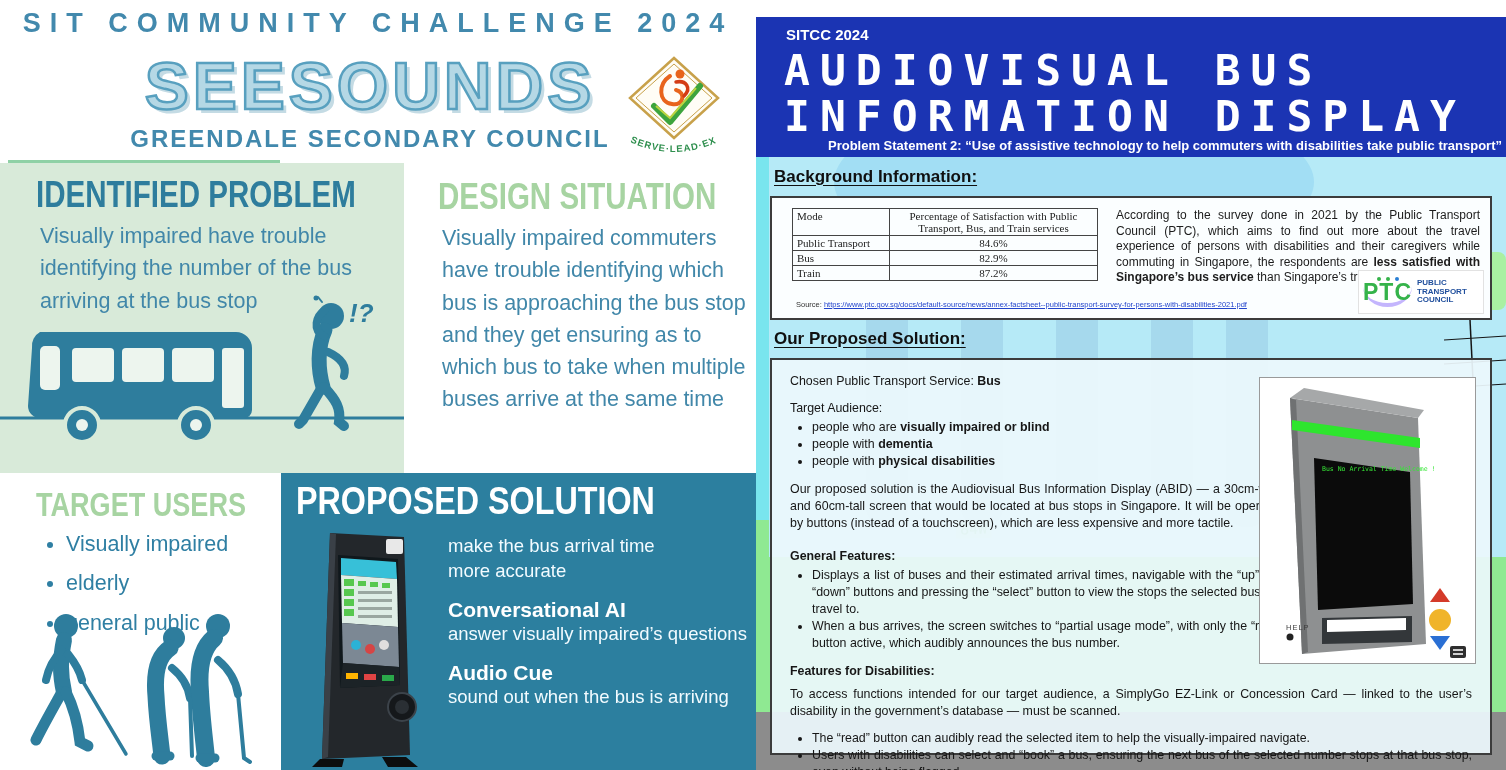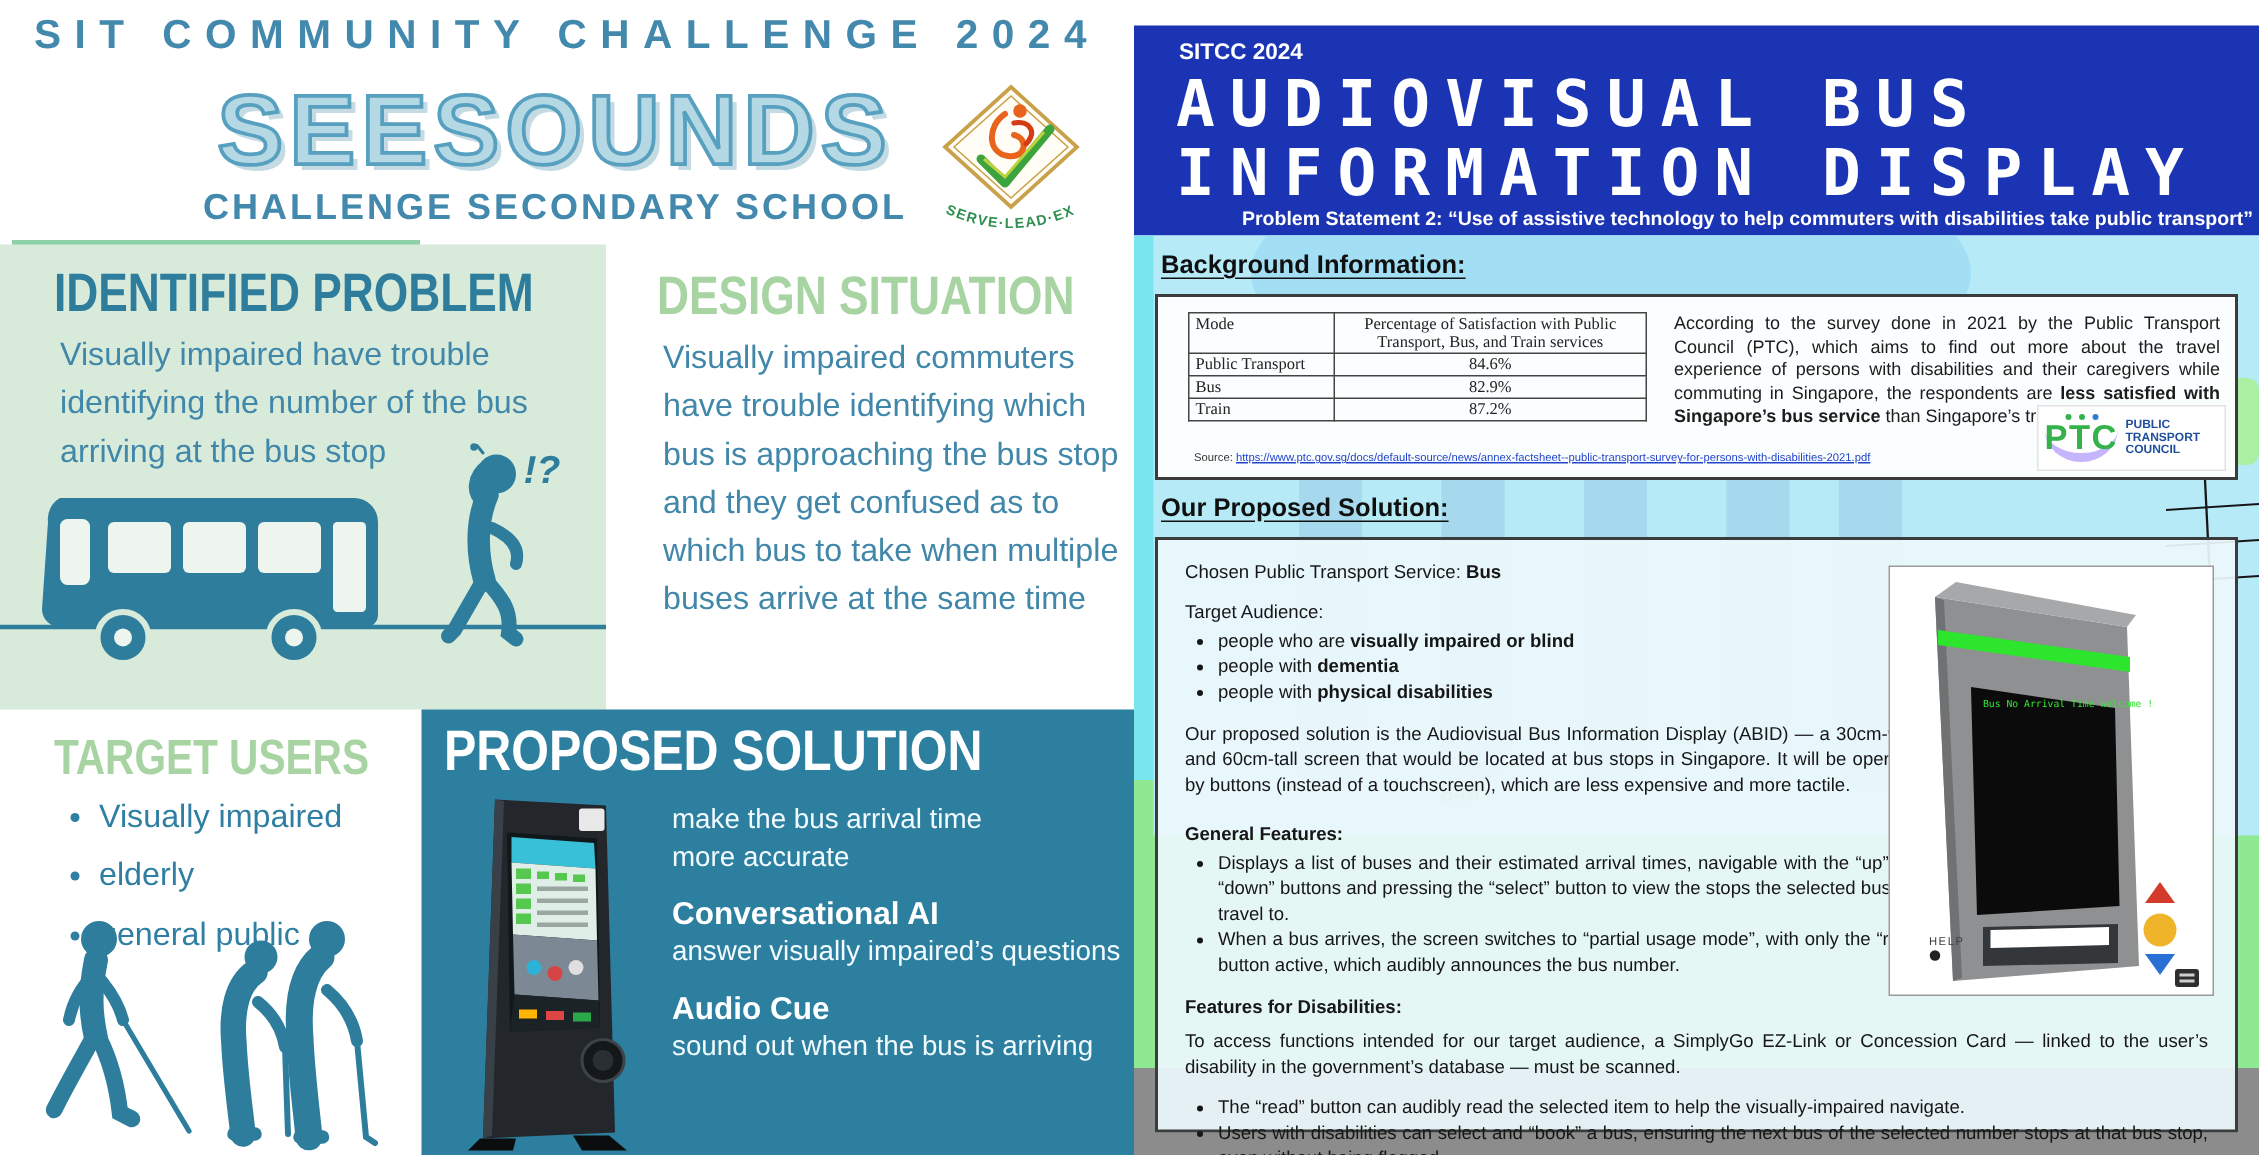--- a/index.html
+++ b/index.html
@@ -58,21 +58,21 @@
   .bg-table td,.bg-table th{border:1px solid #444;padding:1px 4px;vertical-align:top;}
   .bg-table th{font-weight:400;}
   .bg-table .mode-h{width:88px;text-align:left;}
   .bg-table .val{text-align:center;}
   .src-line{left:24px;top:102px;width:600px;font-size:7.5px;color:#333;white-space:nowrap;}
   .src-link{color:#2244cc;text-decoration:underline;cursor:pointer;}
   .bg-para{left:344px;top:10px;width:364px;font-size:12px;line-height:1.3;color:#1c1c1c;text-align:justify;}
   .ptc{left:586px;top:72px;width:126px;height:44px;background:#fff;border:1px solid #e2e2e2;
        display:flex;align-items:center;gap:5px;padding:2px 4px;box-sizing:border-box;}
   .ptc-abbr{font-size:23px;font-weight:800;color:#35b34a;letter-spacing:1px;line-height:.9;
-            border-bottom:6px solid #c4b5fd;border-radius:0 0 60% 60%/0 0 100% 100%;}
+            border-bottom:4px solid #c4b5fd;border-radius:0 0 60% 60%/0 0 100% 100%;}
   .ptc-dots{display:flex;gap:5px;justify-content:center;margin-bottom:1px;}
   .ptc-dots i{width:4px;height:4px;border-radius:50%;background:#35b34a;}
   .ptc-dots i:last-child{background:#2a7fd4;}
   .ptc-name{font-size:8px;font-weight:800;color:#1f4e9c;line-height:1.1;}
   .ops-head{left:18px;top:329px;}
   .ops-box{left:14px;top:358px;width:722px;height:397px;background:rgba(236,247,252,.93);
            border:2px solid #3c3c3c;box-sizing:border-box;padding:13px 18px;
            font-size:12.4px;line-height:1.38;color:#161616;text-align:justify;}
   .ops-box p{margin:0 0 10px 0;}
   .ops-box ul{margin:2px 0 10px 0;padding-left:22px;}
@@ -88,21 +88,21 @@
   .b{font-weight:700;}
 </style>
 </head>
 <body>
 
 <div class="stage">
 
   <section class="abs lp">
     <div class="abs lp-event">SIT COMMUNITY CHALLENGE 2024</div>
     <div class="abs lp-title">SEESOUNDS</div>
-    <div class="abs lp-school">CHALLENGE SECONDARY SCHOOL</div>
+    <div class="abs lp-school">GREENDALE SECONDARY COUNCIL</div>
 
     <svg class="abs" style="left:612px;top:54px" width="124" height="112" viewBox="0 0 124 112">
       <polygon points="62,4 106,44 62,84 18,44" fill="#fffdf6" stroke="#c8a14a" stroke-width="2.5"></polygon>
       <polygon points="62,10 100,44 62,78 24,44" fill="none" stroke="#c8a14a" stroke-width="1"></polygon>
       <path d="M58,22 C46,30 46,48 60,50 C72,52 74,38 64,36" fill="none" stroke="#e8641c" stroke-width="4" stroke-linecap="round"></path>
       <circle cx="68" cy="20" r="4.5" fill="#e8641c"></circle>
       <path d="M64,28 C74,26 80,34 72,42" fill="none" stroke="#d43c14" stroke-width="3.5" stroke-linecap="round"></path>
       <path d="M42,52 L58,68 L88,32" fill="none" stroke="#3da43d" stroke-width="6" stroke-linecap="round" stroke-linejoin="round"></path>
       <path d="M44,52 L58,64 L84,34" fill="none" stroke="#bcd340" stroke-width="2"></path>
       <defs>
@@ -144,21 +144,21 @@
         <path d="M324,97 C336,110 341,118 339,132 L344,136" stroke-width="10"></path>
         <circle cx="316" cy="8" r="2.5" fill="#2e7d9d" stroke="none"></circle>
         <path d="M322,12 l-4,-5" stroke-width="2"></path>
       </g>
       <text x="349" y="32" font-size="26" font-weight="800" font-style="italic" fill="#2e7d9d" font-family="Liberation Sans, sans-serif">!?</text>
     </svg>
 
     <div class="abs ds-head">
       <span class="condensed h-green">DESIGN SITUATION</span>
     </div>
-    <div class="abs lp-body ds-body">Visually impaired commuters have trouble identifying which bus is approaching the bus stop and they get confused as to which bus to take when multiple buses arrive at the same time</div>
+    <div class="abs lp-body ds-body">Visually impaired commuters have trouble identifying which bus is approaching the bus stop and they get ensuring as to which bus to take when multiple buses arrive at the same time</div>
 
     <div class="abs tu-head">
       <span class="condensed h-green" style="font-size:33px">TARGET USERS</span>
     </div>
     <ul class="abs tu-list">
       <li>Visually impaired</li>
       <li>elderly</li>
       <li>general public</li>
     </ul>
 

